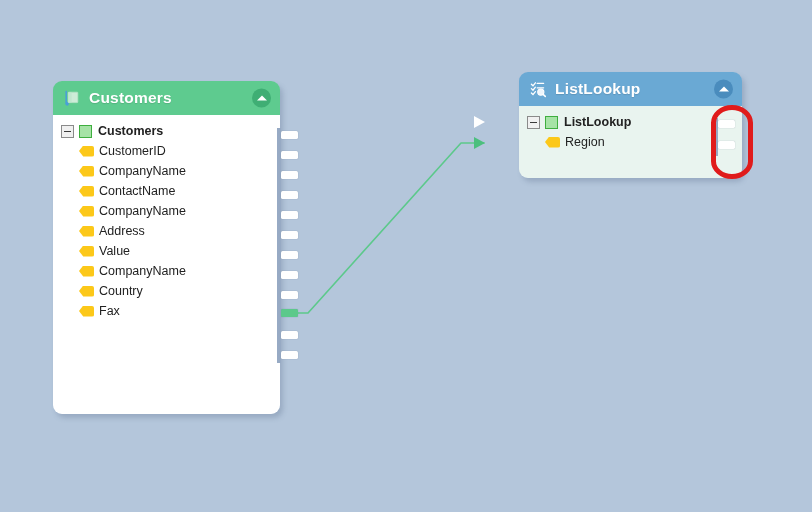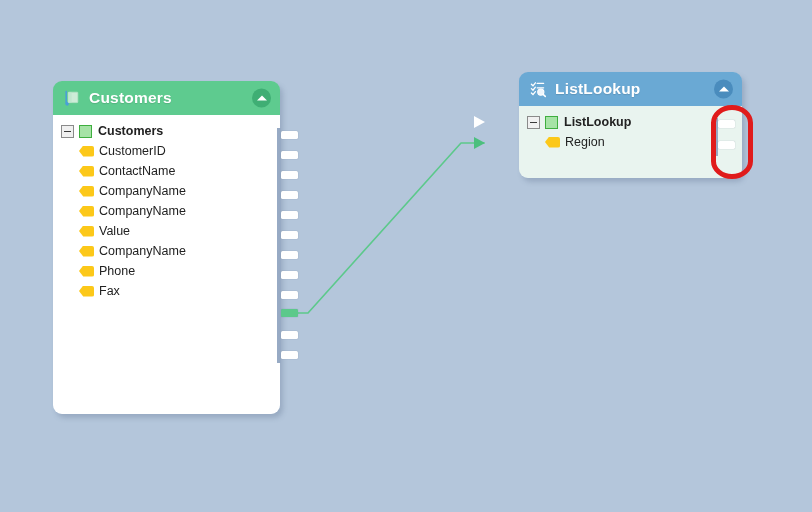--- a/index.html
+++ b/index.html
@@ -214,41 +214,45 @@
         <span class="table-icon"></span>
         <span class="row-label bold">Customers</span>
       </div>
 
       <div class="row indent">
         <span class="field-icon"></span>
         <span class="row-label">CustomerID</span>
       </div>
       <div class="row indent">
         <span class="field-icon"></span>
+        <span class="row-label">CompanyName</span>
+      </div>
+      <div class="row indent">
+        <span class="field-icon"></span>
         <span class="row-label">ContactName</span>
       </div>
       <div class="row indent">
         <span class="field-icon"></span>
         <span class="row-label">CompanyName</span>
       </div>
       <div class="row indent">
         <span class="field-icon"></span>
+        <span class="row-label">Address</span>
+      </div>
+      <div class="row indent">
+        <span class="field-icon"></span>
+        <span class="row-label">Value</span>
+      </div>
+      <div class="row indent">
+        <span class="field-icon"></span>
         <span class="row-label">CompanyName</span>
       </div>
       <div class="row indent">
         <span class="field-icon"></span>
-        <span class="row-label">Value</span>
-      </div>
-      <div class="row indent">
-        <span class="field-icon"></span>
-        <span class="row-label">CompanyName</span>
-      </div>
-      <div class="row indent">
-        <span class="field-icon"></span>
-        <span class="row-label">Phone</span>
+        <span class="row-label">Country</span>
       </div>
       <div class="row indent">
         <span class="field-icon"></span>
         <span class="row-label">Fax</span>
       </div>
     </div>
   </div>
 
   <div class="stub-rail" style="left:277px; top:128px; height:235px;"></div>
 

